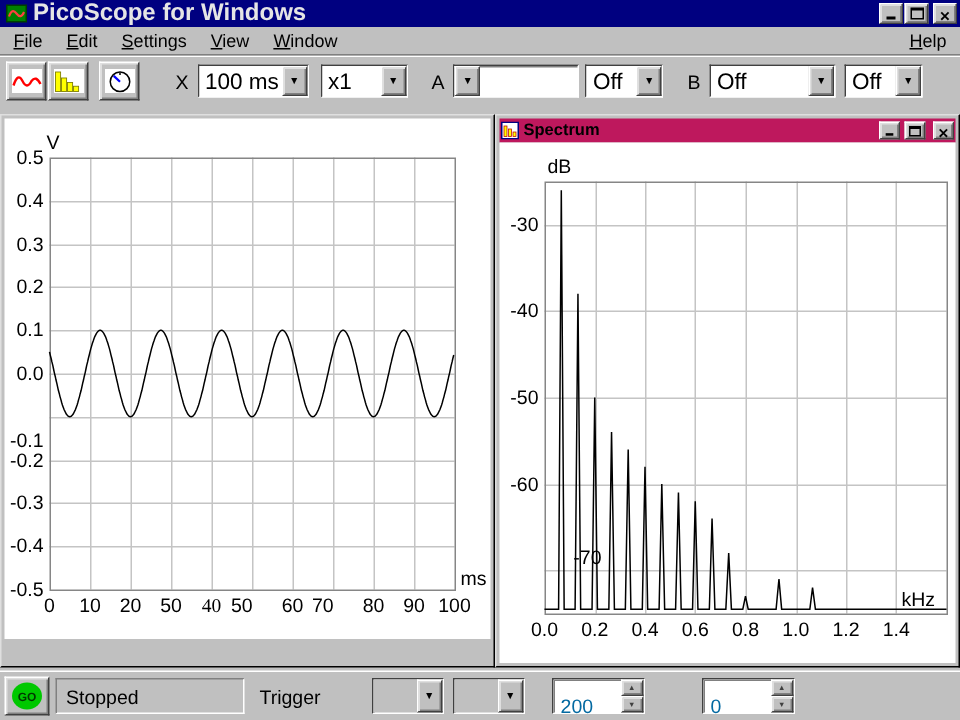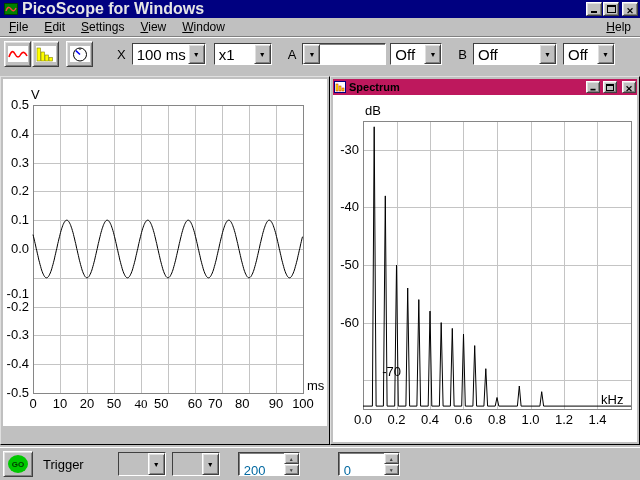--- a/index.html
+++ b/index.html
@@ -217,21 +217,21 @@
         <div class="tick-label" style="left: 0px; top: 278.2px; width: 26px; text-align: right;">-0.4</div>
         <div class="tick-label" style="left: 0px; top: 307px; width: 26px; text-align: right;">-0.5</div>
         <div class="tick-label" style="left: 16px; top: 318px; width: 28px; text-align: center;">0</div>
         <div class="tick-label" style="left: 43px; top: 318px; width: 28px; text-align: center;">10</div>
         <div class="tick-label" style="left: 70px; top: 318px; width: 28px; text-align: center;">20</div>
         <div class="tick-label" style="left: 97px; top: 318px; width: 28px; text-align: center;">50</div>
         <div class="tick-label" style="left: 124px; top: 318px; width: 28px; text-align: center; font-family: Liberation Serif, serif;">40</div>
         <div class="tick-label" style="left: 151px; top: 318px; width: 28px; text-align: left;">50</div>
         <div class="tick-label" style="left: 178px; top: 318px; width: 28px; text-align: center;">60</div>
         <div class="tick-label" style="left: 205px; top: 318px; width: 28px; text-align: left;">70</div>
-        <div class="tick-label" style="left: 232px; top: 318px; width: 28px; ">80</div>
+        <div class="tick-label" style="left: 232px; top: 318px; width: 28px; text-align: center;">80</div>
         <div class="tick-label" style="left: 259px; top: 318px; width: 28px; text-align: center;">90</div>
         <div class="tick-label" style="left: 286px; top: 318px; width: 28px; text-align: center;">100</div>
         <div class="tick-label" style="left: 28px; top: 9px; width: 24px; text-align: left;">V</div>
         <div class="tick-label" style="left: 304px; top: 300px; width: 22px; text-align: left;">ms</div>
       </div>
   </div>
 
   <div class="child spectrum">
     <div class="child-titlebar inactive">
       <svg class="child-icon" viewBox="0 0 12 12">
@@ -286,20 +286,23 @@
         <div class="tick-label" style="left: 268px; top: 298px; width: 30px; text-align: left;">kHz</div>
       </div>
   </div>
 
 </div>
 
 <div class="statusbar">
   <button class="go-btn raised">
     <span class="go-badge">GO</span>
   </button>
+  <div class="status-panel sunken">
+    <span>Stopped</span>
+  </div>
   <span class="sb-label">Trigger</span>
   <div class="combo sb-combo c2 disabled">
     <span class="combo-text"></span>
     <span class="combo-btn raised"></span>
   </div>
   <div class="combo sb-combo c3 disabled">
     <span class="combo-text"></span>
     <span class="combo-btn raised"></span>
   </div>
   <div class="spinner thr">

